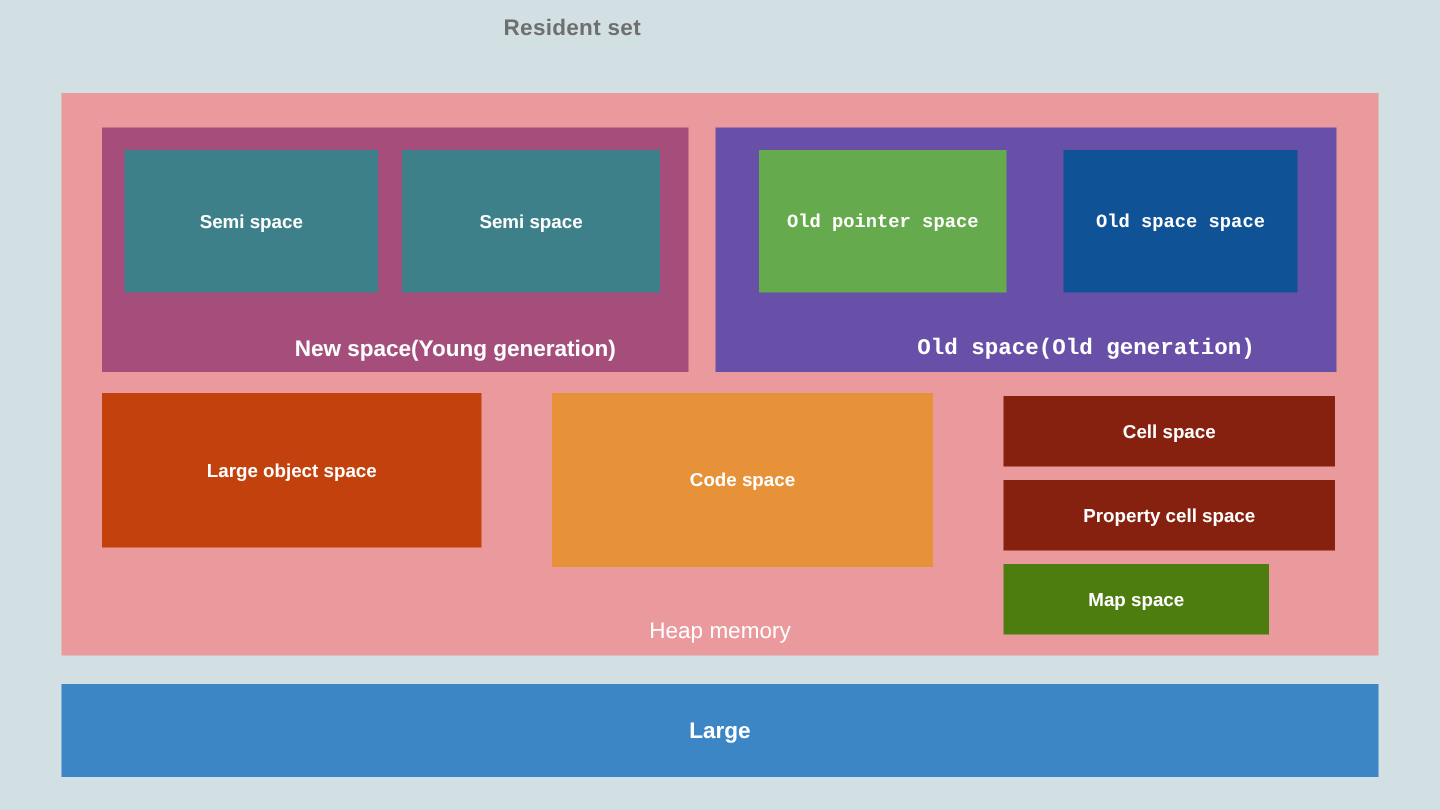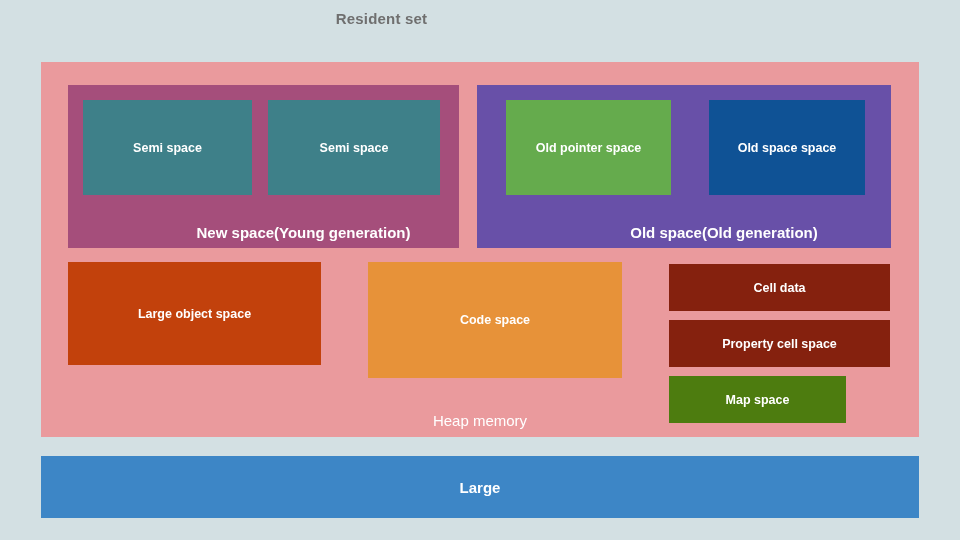--- a/index.html
+++ b/index.html
@@ -69,20 +69,21 @@
   }
   .new-space {
     left: 27px;
     width: 391px;
     background: #a54e7b;
   }
   .old-space {
     left: 436px;
     width: 414px;
     background: #6850a8;
+    font-family: Liberation Mono, monospace;
   }
 
   
   .blk {
     position: absolute;
     display: flex;
     align-items: center;
     justify-content: center;
     color: #ffffff;
     font-size: 12.5px;
@@ -135,21 +136,21 @@
     </div>
 
     <div class="gen-box old-space">
       <div class="blk old-ptr">Old pointer space</div>
       <div class="blk old-dat">Old space space</div>
       <div class="gen-label">Old space(Old generation)</div>
     </div>
 
     <div class="blk large-obj">Large object space</div>
     <div class="blk code-sp">Code space</div>
-    <div class="blk cell-sp">Cell data</div>
+    <div class="blk cell-sp">Cell space</div>
     <div class="blk propcell">Property cell space</div>
     <div class="blk map-sp">Map space</div>
 
     <div class="heap-label">Heap memory</div>
   </div>
 
   <div class="stack">Large</div>
 
 </div>
 

